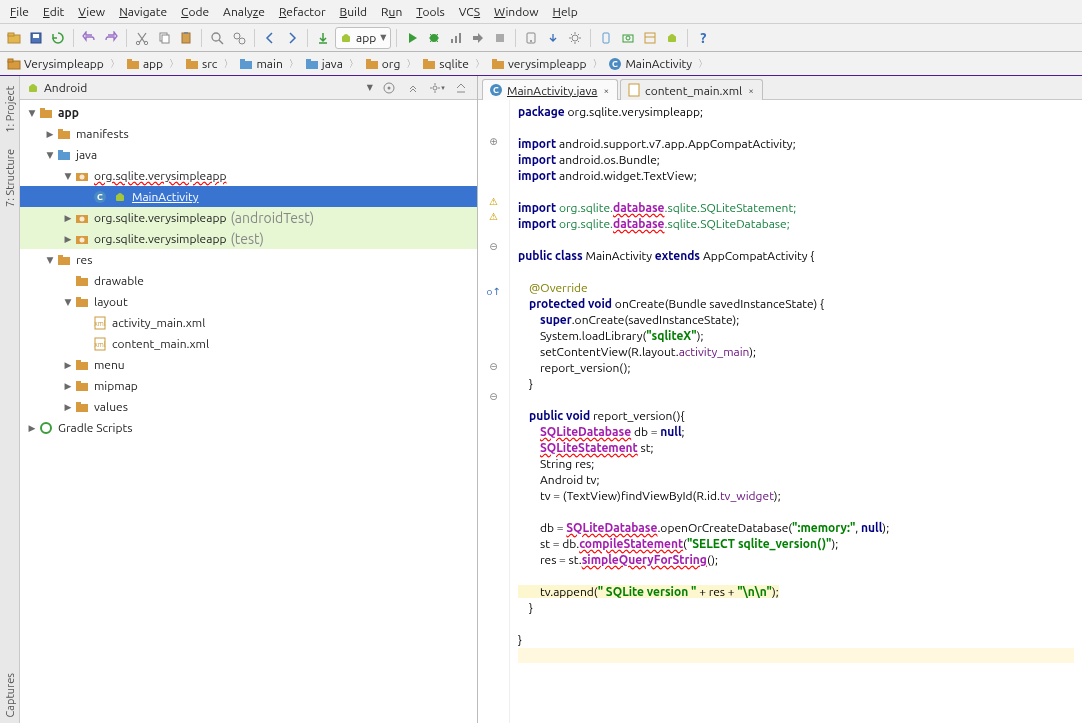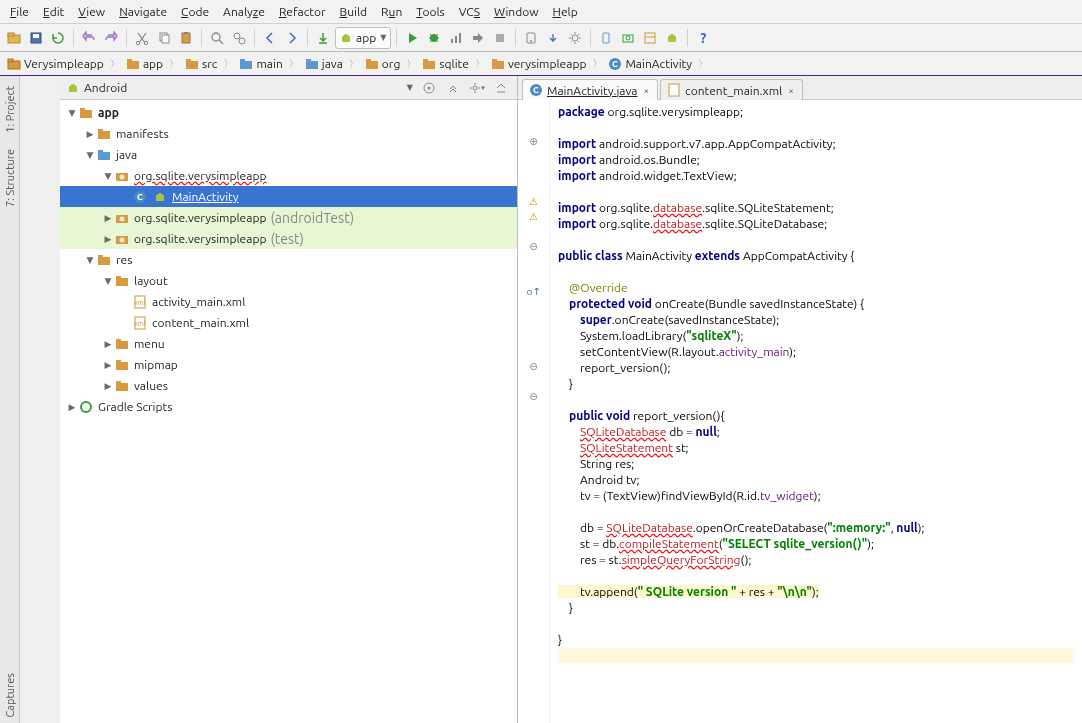--- a/index.html
+++ b/index.html
@@ -10,21 +10,21 @@
   .toolbar { height: 28px; background: #f2f2f2; border-bottom: 1px solid #b8b8b8; display:flex; align-items:center; padding: 0 4px; gap:2px; }
   .tbtn { width:20px; height:20px; display:flex; align-items:center; justify-content:center; cursor:default; border-radius:2px;}
   .sep { width:1px; height:18px; background:#cfcfcf; margin:0 3px; }
   .mod-select { display:flex; align-items:center; height:22px; border:1px solid #c0c0c0; background:#fcfcfc; padding:0 4px; border-radius:3px; gap:4px;}
   .breadcrumb { height: 24px; background:#f2f2f2; border-bottom:1px solid #4c1d95; display:flex; align-items:center; padding:0 4px; gap:2px;}
   .crumb { display:flex; align-items:center; gap:3px; padding:1px 3px; border-radius:2px;}
   .crumb-sep { color:#888; font-size:10px; margin:0 1px;}
   .main { display:flex; height: calc(723px - 24px - 28px - 24px); }
   .left-tabs { width:20px; background:#e8e8e8; border-right:1px solid #c8c8c8; display:flex; flex-direction:column; align-items:center; padding-top:4px; gap:4px;}
   .vtab { writing-mode: vertical-rl; transform: rotate(180deg); font-size:11px; padding:6px 2px; cursor:default; color:#555; }
-  .projpanel { width:458px; background:#fff; border-right:1px solid #bcbcbc; display:flex; flex-direction:column;margin-left:40px; }
+  .projpanel { width:458px; background:#fff; border-right:1px solid #bcbcbc; display:flex; flex-direction:column; }
   .pphead { height:24px; background:#efefef; border-bottom:1px solid #c8c8c8; display:flex; align-items:center; padding:0 6px; gap:6px;}
   .pphead .combo { display:flex; align-items:center; gap:4px; flex:1;}
   .pphead .icons { margin-left:auto; display:flex; gap:4px; }
   .tree { flex:1; overflow:auto; padding:2px 0; }
   .trow { display:flex; align-items:center; padding:1px 0 1px 6px; white-space:nowrap; height:21px; }
   .trow .tw { width:12px; text-align:center; color:#6a6a6a; font-size:9px; cursor:default;}
   .trow .sp { display:inline-block; }
   .trow .ic { width:16px; height:16px; display:inline-flex; align-items:center; justify-content:center; margin-right:4px;}
   .trow.selected { background:#3874d0; color:#fff; }
   .trow.testbg { background:#e7f7d4; }
@@ -35,22 +35,22 @@
   .etab.active { background:#fafafa; }
   .etab .x { color:#555; font-size:10px; margin-left:2px; cursor:default;}
   .code-wrap { flex:1; display:flex; overflow:hidden; }
   .gutter { width:32px; background:#fff; border-right:1px solid #eee; padding-top:4px;}
   .gicon { height:15px; display:flex; align-items:center; justify-content:center; font-size:10px; color:#888;}
   .code { flex:1; padding:4px 8px; font-family: "DejaVu Sans Mono", "Consolas", monospace; font-size:12px; line-height:15px; white-space:pre; color:#000;}
   .kw { color:#000080; font-weight:bold; }
   .ann { color:#808000; }
   .str { color:#008000; font-weight:bold; }
   .fld { color:#660e7a; }
-  .err { color:#b91c1c; text-decoration: underline red wavy; }
-  .cmt { color:#000000; }
+  .err { color:#a21caf; text-decoration: underline red wavy; font-weight: bold; }
+  .cmt { color:#15803d; }
   .ul { text-decoration:underline; }
   .wavy { text-decoration: red wavy underline; }
   .hl { background:#fdf7cf; }
   .eof { background:#fff8de; display:inline-block; width:100%; height:15px;}
   svg { display:block; }
 </style>
 </head>
 <body>
 
 <div class="menu-bar">
@@ -455,20 +455,31 @@
           <span class="tw">▼</span>
           <span class="ic">
             <svg width="14" height="12">
               <rect x="1" y="3" width="12" height="8" fill="#d89a3e"></rect>
               <rect x="1" y="1" width="5" height="3" fill="#d89a3e"></rect>
             </svg>
           </span>
           <span>res</span>
         </div>
 
+      <div class="trow">
+          <span class="sp" style="width:36px"></span>
+          <span class="tw"></span>
+          <span class="ic">
+            <svg width="14" height="12">
+              <rect x="1" y="3" width="12" height="8" fill="#d89a3e"></rect>
+              <rect x="1" y="1" width="5" height="3" fill="#d89a3e"></rect>
+            </svg>
+          </span>
+          <span>drawable</span>
+        </div>
 
       <div class="trow">
           <span class="sp" style="width:36px"></span>
           <span class="tw">▼</span>
           <span class="ic">
             <svg width="14" height="12">
               <rect x="1" y="3" width="12" height="8" fill="#d89a3e"></rect>
               <rect x="1" y="1" width="5" height="3" fill="#d89a3e"></rect>
             </svg>
           </span>

